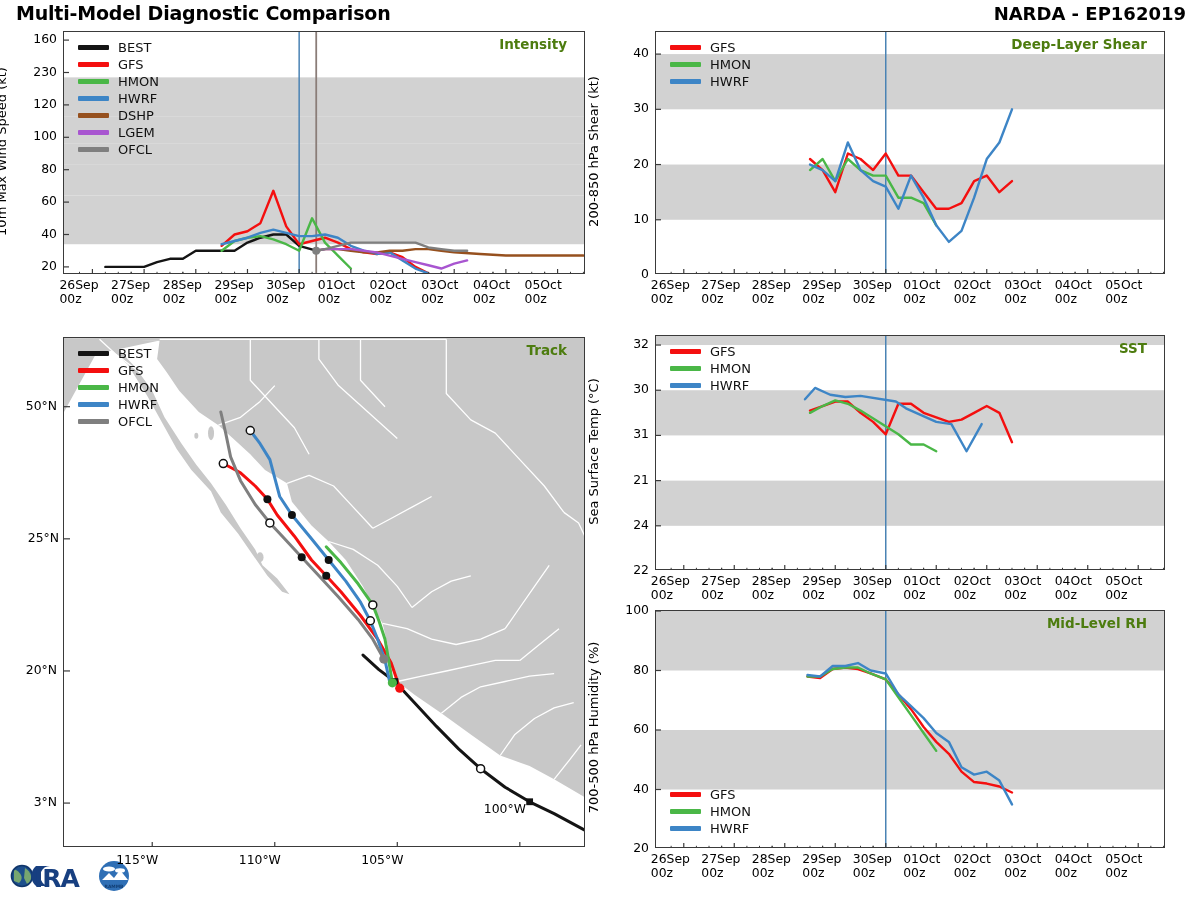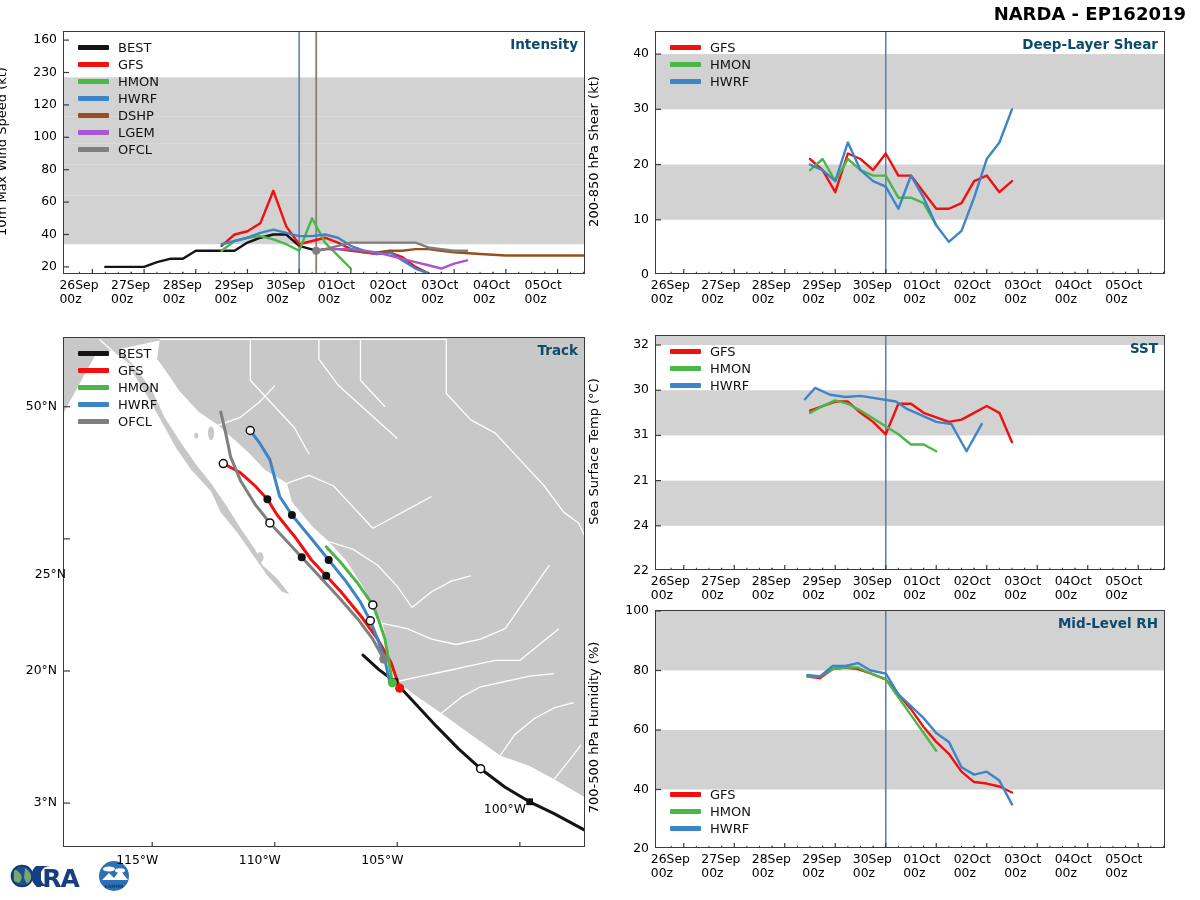--- a/index.html
+++ b/index.html
@@ -5,38 +5,39 @@
   html,body{margin:0;padding:0;background:#ffffff;}
   body{width:1200px;height:900px;overflow:hidden;font-family:"DejaVu Sans",sans-serif;color:#000;}
   #root{position:relative;width:1200px;height:900px;}
 
   .ttl{position:absolute;font-weight:bold;font-family:"DejaVu Sans",sans-serif;white-space:nowrap;}
   #mainTitle{left:16px;top:2px;font-size:19px;letter-spacing:-0.2px;}
   #stormTitle{right:14px;top:3px;font-size:18px;}
 
   .panel{position:absolute;box-sizing:border-box;border:1.2px solid #3a3a3a;background:#fff;overflow:hidden;}
   .plotsvg{position:absolute;left:0;top:0;}
-  .cornerlbl{position:absolute;font-weight:bold;font-size:13.5px;right:6px;top:4px;color:#0c4a6e;white-space:nowrap;z-index:6;}
+  .cornerlbl{position:absolute;font-weight:bold;font-size:13.5px;right:17px;top:4px;color:#4d7c0f;white-space:nowrap;z-index:6;}
 
   .axlabel{position:absolute;font-size:13px;color:#000;white-space:nowrap;transform-origin:50% 50%;}
   .ylab{transform:rotate(-90deg);}
   .tick{position:absolute;font-size:12.4px;color:#000;white-space:nowrap;text-align:right;}
   .xtick{position:absolute;font-size:12.4px;color:#000;white-space:nowrap;text-align:left;line-height:1.12;}
 
   .legend{position:absolute;z-index:7;}
   .legrow{display:flex;align-items:center;height:17px;}
   .legswatch{width:31px;height:4.2px;border-radius:1px;margin-right:9px;flex:0 0 auto;}
   .legtxt{font-size:13px;color:#111;font-family:"DejaVu Sans",sans-serif;}
 
   #logo{position:absolute;left:6px;top:852px;width:135px;height:46px;}
 </style>
 </head>
 <body>
 
 <div id="root">
+  <div class="ttl" id="mainTitle">Multi-Model Diagnostic Comparison</div>
   <div class="ttl" id="stormTitle">NARDA - EP162019</div>
 
   <div class="panel" id="p-intensity" style="left: 63px; top: 31px; width: 522px; height: 243px;">
       <svg class="plotsvg" width="522" height="243" viewBox="0 0 522 243">
         <rect x="0" y="163.62" width="522" height="48.599999999999994" fill="#d2d2d2"></rect>
         <rect x="0" y="132.84" width="522" height="30.78" fill="#d2d2d2"></rect>
         <rect x="0" y="111.78" width="522" height="21.060000000000002" fill="#d2d2d2"></rect>
         <rect x="0" y="84.24000000000001" width="522" height="27.539999999999992" fill="#d2d2d2"></rect>
         <rect x="0" y="45.359999999999985" width="522" height="38.880000000000024" fill="#d2d2d2"></rect>
         <line x1="235.15841584158426" y1="0" x2="235.15841584158426" y2="243" stroke="#4a83b4" stroke-width="1.5"></line>
@@ -674,20 +675,20 @@
     </div>
     <div class="xtick" style="width: 64px; left: 1054.73px; top: 852px;">
       <div>04Oct</div>
       <div>00z</div>
     </div>
     <div class="xtick" style="width: 64px; left: 1105.23px; top: 852px;">
       <div>05Oct</div>
       <div>00z</div>
     </div>
     <div class="tick" style="width: 56px; left: 1px; top: 397.705px;">50°N</div>
-    <div class="tick" style="width: 56px; left: 10px; top: 529.829px; margin-top: 36px;">25°N</div>
+    <div class="tick" style="width: 56px; left: 3px; top: 529.829px;">25°N</div>
     <div class="tick" style="width: 56px; left: 1px; top: 661.953px;">20°N</div>
     <div class="tick" style="width: 56px; left: 1px; top: 794.078px;">3°N</div>
     <div class="xtick" style="width: 70px; left: 116.225px; top: 853px;">115°W</div>
     <div class="xtick" style="width: 70px; left: 238.761px; top: 853px;">110°W</div>
     <div class="xtick" style="width: 70px; left: 361.296px; top: 853px;">105°W</div>
     <div class="xtick" style="width: 70px; left: 483.831px; top: 802px;">100°W</div>
   </div>
 
 </body></html>

